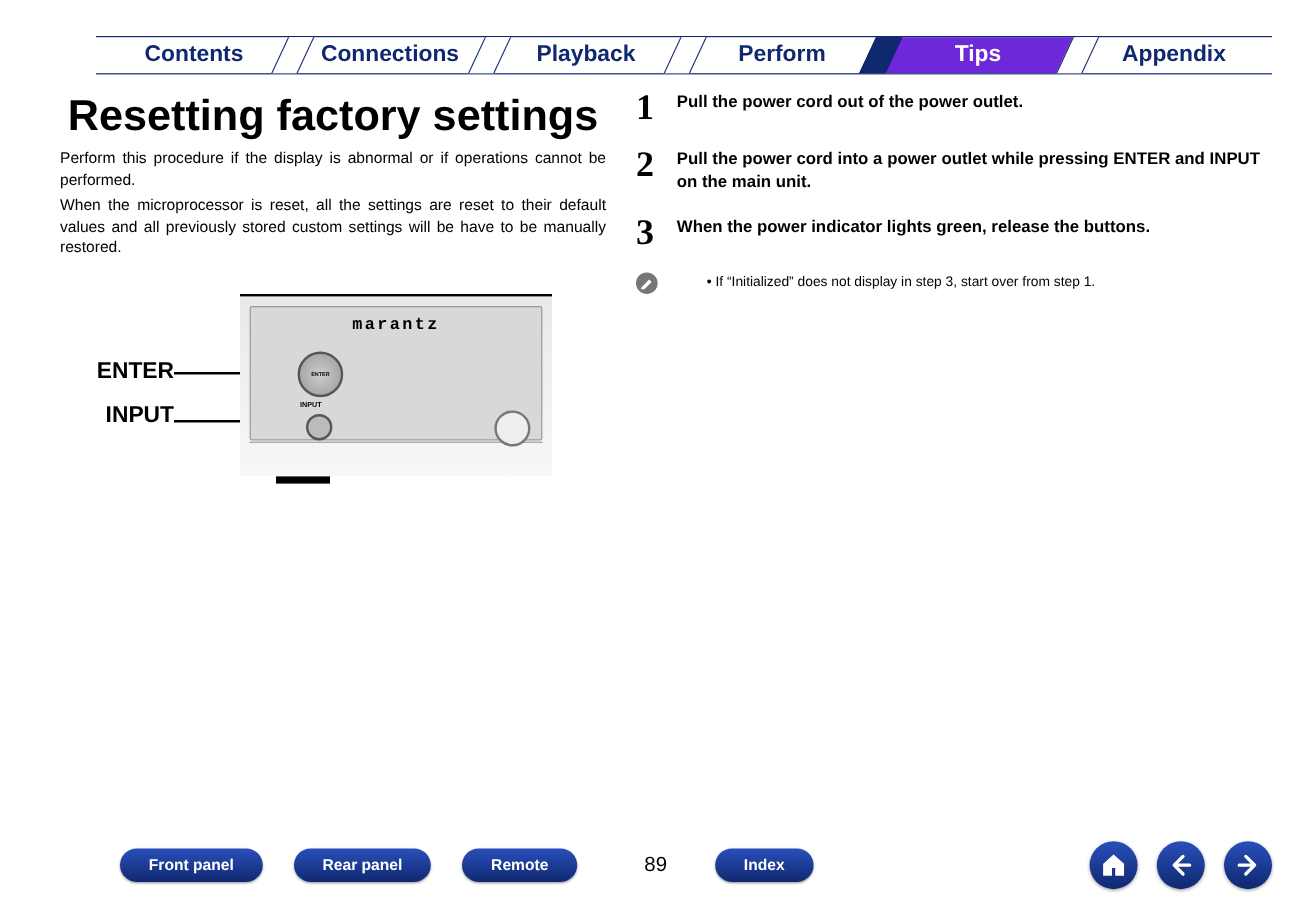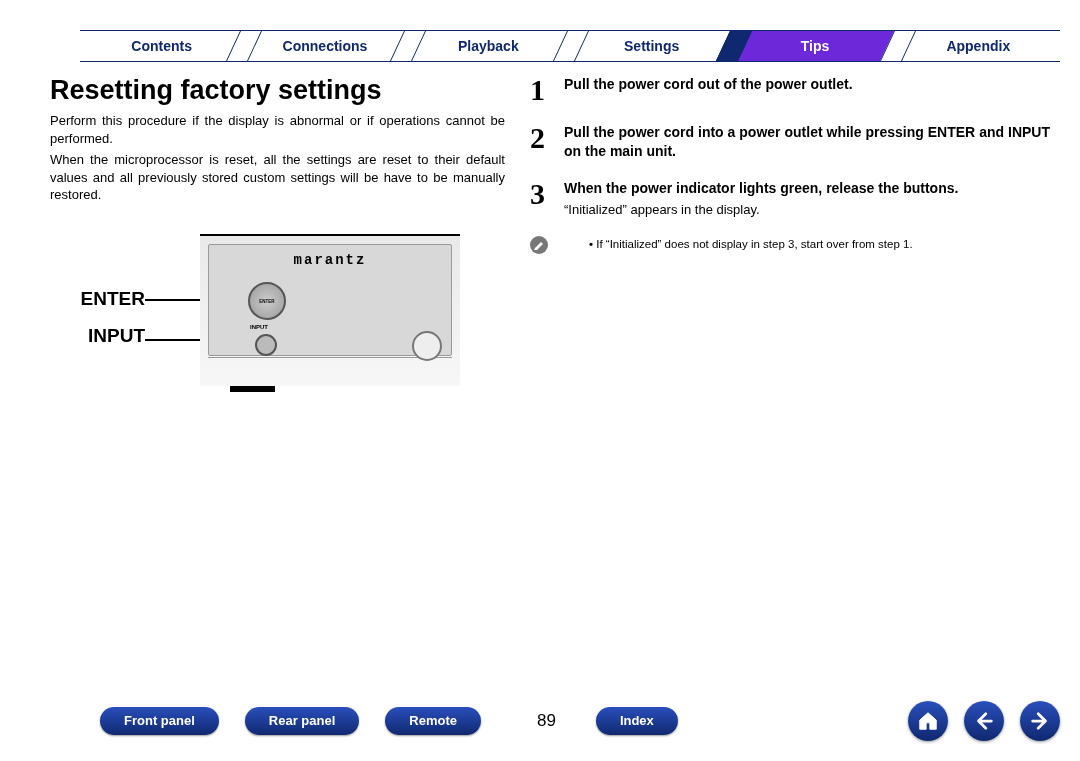--- a/index.html
+++ b/index.html
@@ -21,21 +21,21 @@
     right: 20px;
     height: 30px;
     display: flex;
     border-top: 1px solid #0f286f;
     border-bottom: 1px solid #0f286f;
   }
   .topnav .tab {
     flex: 1;
     position: relative;
     text-align: center;
-    font-size: 14px;
+    font-size: 19px;
     font-weight: bold;
     line-height: 30px;
     color: #0f286f;
     cursor: pointer;
   }
   .topnav .tab + .tab::before {
     content: "";
     position: absolute;
     left: -10px;
     top: 0; bottom: 0;
@@ -76,23 +76,24 @@
     display: flex;
   }
   .col-left {
     width: 455px;
     padding-right: 25px;
   }
   .col-right {
     flex: 1;
   }
   h1 {
-    font-size: 27px;
+    font-size: 36px;
     margin: 0 0 6px 0;
     font-weight: bold;
+    text-align: center;
   }
   .para {
     font-size: 13px;
     line-height: 1.35;
     text-align: justify;
     margin-bottom: 4px;
   }
 
   
   .device-wrap{
@@ -245,21 +246,21 @@
   }
   .circle-btn svg{stroke:#fff; fill:#fff;}
 </style>
 </head>
 <body>
 
 <div class="topnav">
   <div class="tab"><span>Contents</span></div>
   <div class="tab"><span>Connections</span></div>
   <div class="tab"><span>Playback</span></div>
-  <div class="tab"><span>Settings</span></div>
+  <div class="tab"><span>Perform</span></div>
   <div class="tab active"><span>Tips</span></div>
   <div class="tab"><span>Appendix</span></div>
 </div>
 
 <div class="content">
 
   <div class="col-left">
     <h1>Resetting factory settings</h1>
     <div class="para">Perform this procedure if the display is abnormal or if operations cannot be performed.</div>
     <div class="para">When the microprocessor is reset, all the settings are reset to their default values and all previously stored custom settings will be have to be manually restored.</div>
@@ -294,21 +295,20 @@
       <div class="step-body">Pull the power cord out of the power outlet.</div>
     </div>
     <div class="step">
       <div class="step-num">2</div>
       <div class="step-body">Pull the power cord into a power outlet while pressing ENTER and INPUT on the main unit.</div>
     </div>
     <div class="step">
       <div class="step-num">3</div>
       <div class="step-body">
         <span>When the power indicator lights green, release the buttons.</span>
-        <div class="step-sub">“Initialized” appears in the display.</div>
       </div>
     </div>
 
     <div class="note-row">
       <div class="note-icon">
         <svg width="12" height="12" viewBox="0 0 12 12">
           <path d="M2 9 L8 3 L10 5 L4 11 L1 11 Z" fill="#fff"></path>
         </svg>
       </div>
       <div class="note-text">If “Initialized” does not display in step 3, start over from step 1.</div>

